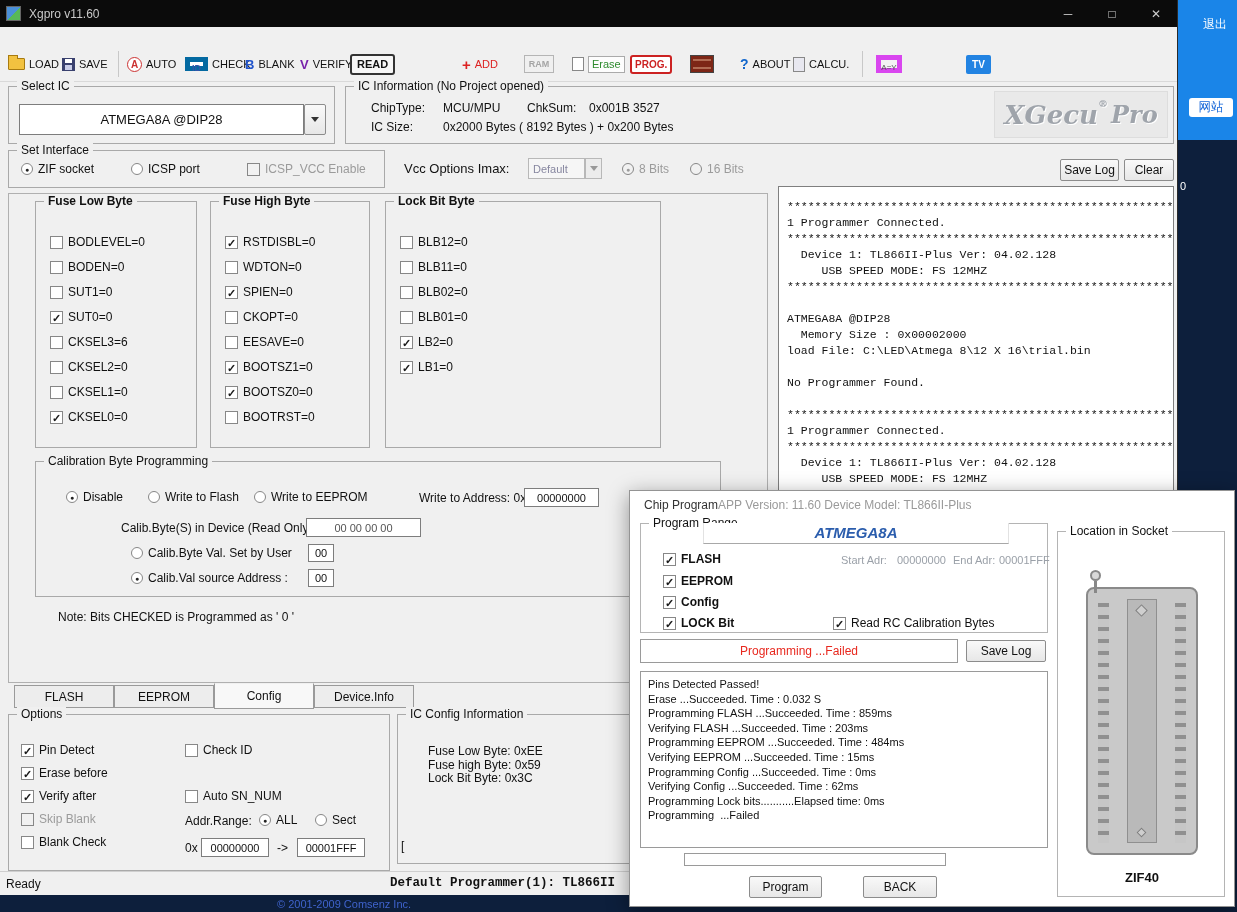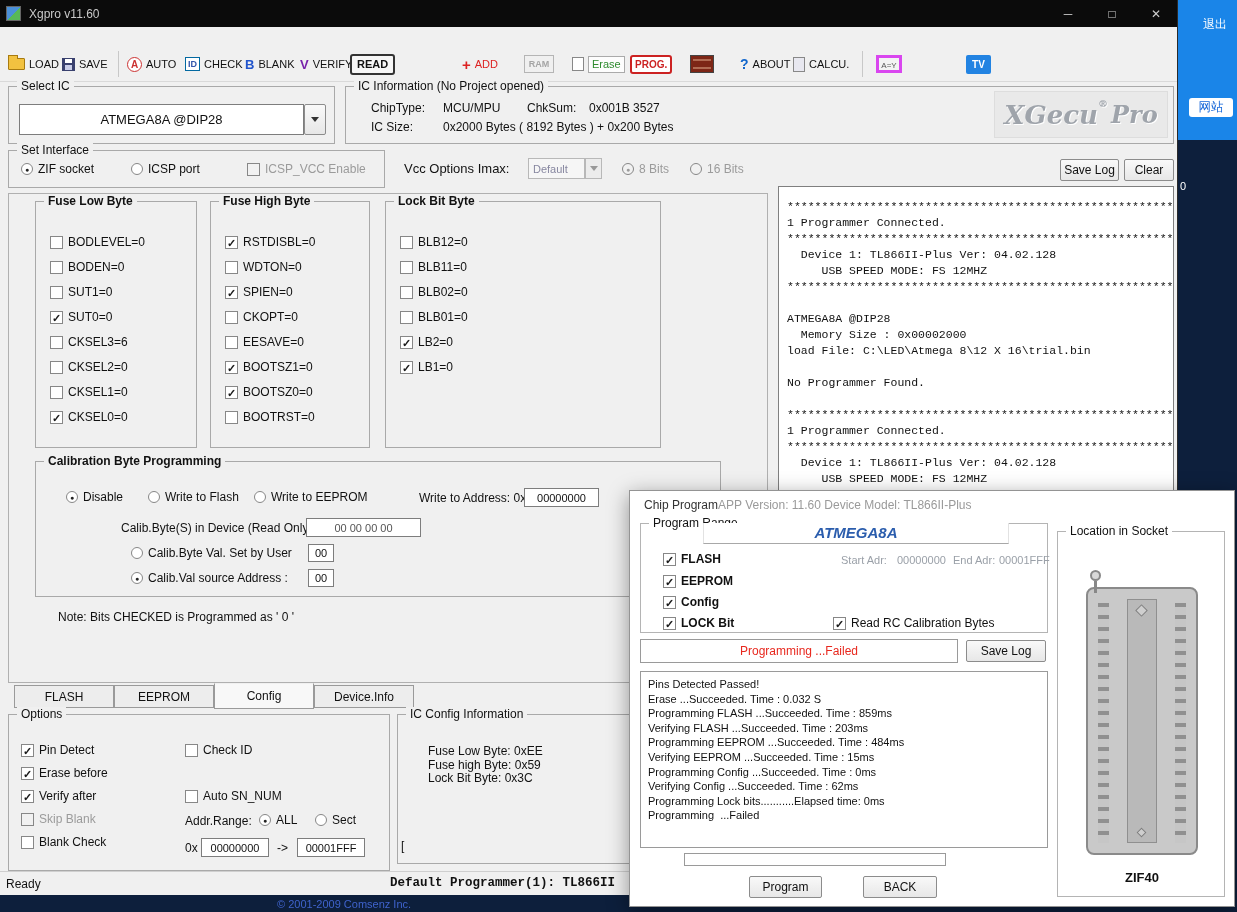--- a/index.html
+++ b/index.html
@@ -17,36 +17,36 @@
 #toolbar{position:absolute;left:0;top:47px;width:100%;height:35px;background:#f0f0f0;border-bottom:1px solid #d9d9d9}
 .ti{position:absolute;top:6px;display:flex;align-items:center;gap:4px;height:22px;white-space:nowrap}
 .tl{font-size:11px;color:#111}
 .sep{position:absolute;top:4px;width:1px;height:26px;background:#c8c8c8}
 .ic-folder{width:17px;height:12px;background:#f2c240;border:1px solid #a87b10;border-radius:1px;position:relative}
 .ic-folder::before{content:"";position:absolute;top:-4px;left:-1px;width:8px;height:3px;background:#f2c240;border:1px solid #a87b10;border-bottom:none}
 .ic-disk{width:13px;height:13px;background:#39406e;position:relative}
 .ic-disk::before{content:"";position:absolute;top:1px;left:3px;width:7px;height:4px;background:#fff}
 .ic-disk::after{content:"";position:absolute;bottom:1px;left:3px;width:7px;height:5px;background:#c9cde8}
 .ic-round{width:15px;height:15px;border:1px solid #cc3333;border-radius:50%;color:#cc3333;font-weight:bold;font-size:10px;line-height:13px;text-align:center;background:#fff;flex:none}
-.ic-id{height:14px;border:1px solid #0369a1;color:#3355aa;font-weight:bold;font-size:9px;line-height:12px;padding:0 2px;background:#fff}
+.ic-id{height:14px;border:5px solid #0369a1;color:#3355aa;font-weight:bold;font-size:9px;line-height:12px;padding:0 2px;background:#fff}
 .ltr-b{color:#2255cc;font-weight:bold;font-size:13px}
 .ltr-v{color:#7722aa;font-weight:bold;font-size:13px}
 .read-bx{border:2px solid #333;border-radius:3px;font-weight:bold;font-size:11px;line-height:17px;padding:0 5px;background:#f6f6f6}
 .plus{color:#d22;font-weight:bold;font-size:15px}
 .red{color:#d22}
 .ic-ram{width:30px;height:18px;border:1px solid #b5b5b5;color:#a5a5a5;font-weight:bold;font-size:9px;line-height:16px;text-align:center;background:#f0f0f0}
 .ic-page{width:12px;height:14px;background:#fff;border:1px solid #888}
 .erase-lb{color:#2e8b2e;border:1px solid #aaa;padding:0 3px;font-size:11px;line-height:15px;background:#fdfdfd}
 .prog-bx{border:2px solid #cc2222;border-radius:3px;color:#cc2222;font-weight:bold;font-size:10px;line-height:15px;padding:0 3px;background:#fff}
 .ic-chip{width:24px;height:18px;background:#7d2616;border:1px solid #444;position:relative}
 .ic-chip::before{content:"";position:absolute;left:2px;right:2px;top:3px;height:2px;background:#b06a52}
 .ic-chip::after{content:"";position:absolute;left:2px;right:2px;bottom:3px;height:2px;background:#b06a52}
 .qmark{color:#1166cc;font-weight:bold;font-size:14px}
 .ic-calc{width:12px;height:15px;background:#e8e8f0;border:1px solid #888}
-.ic-logic{width:26px;height:18px;border:3px solid #d946ef;background:#f3f3f3;font-size:8px;line-height:16px;text-align:center;color:#555}
+.ic-logic{width:26px;height:18px;border:5px solid #d946ef;background:#f3f3f3;font-size:8px;line-height:16px;text-align:center;color:#555}
 .ic-tv{width:25px;height:19px;background:#2283e2;border-radius:2px;color:#fff;font-weight:bold;font-size:10px;line-height:19px;text-align:center}
 
 .grp{position:absolute;border:1px solid #a9a9a9}
 .grp>.gl{position:absolute;top:-8px;left:8px;background:#f0f0f0;padding:0 4px;font-size:12px;line-height:14px;white-space:nowrap}
 .dlg .grp>.gl{background:#fff}
 .ck,.rd{position:absolute;display:flex;align-items:center;white-space:nowrap;font-size:12px}
 .cb{width:13px;height:13px;background:#fff;border:1px solid #878787;margin-right:5px;font-weight:bold;font-size:11px;line-height:12px;text-align:center;color:#1a1a1a;flex:none}
 .rb{width:12px;height:12px;background:#fff;border:1px solid #878787;border-radius:50%;margin-right:5px;font-size:7px;display:flex;align-items:center;justify-content:center;color:#222;flex:none}
 .dis{color:#9b9b9b}
 .dis .cb,.dis .rb{background:#f1f1f1;color:#9b9b9b}
@@ -343,21 +343,21 @@
         <span class="cb">✓</span>
         <span>LB2=0</span>
       </span>
     <span class="ck" style="left:14px;top:158px">
         <span class="cb">✓</span>
         <span>LB1=0</span>
       </span>
   </div>
 
   <div class="grp" style="left:35px;top:461px;width:686px;height:136px">
-    <span class="gl" style="font-weight:bold">Calibration Byte Programming</span>
+    <span class="gl" style="font-weight:normal">Calibration Byte Programming</span>
     <span class="rd" style="left:30px;top:28px">
         <span class="rb">●</span>
         <span>Disable</span>
       </span>
     <span class="rd" style="left:112px;top:28px">
         <span class="rb"></span>
         <span>Write to Flash</span>
       </span>
     <span class="rd" style="left:218px;top:28px">
         <span class="rb"></span>

